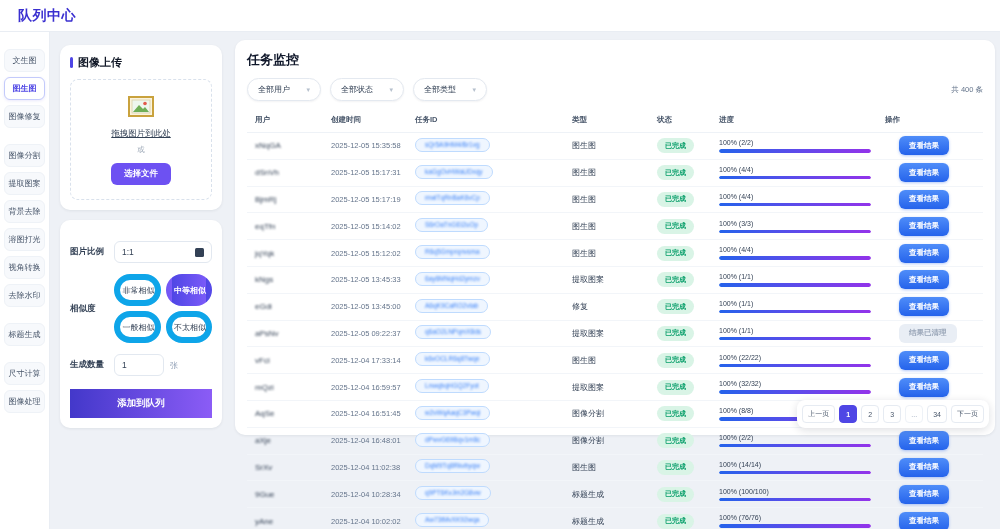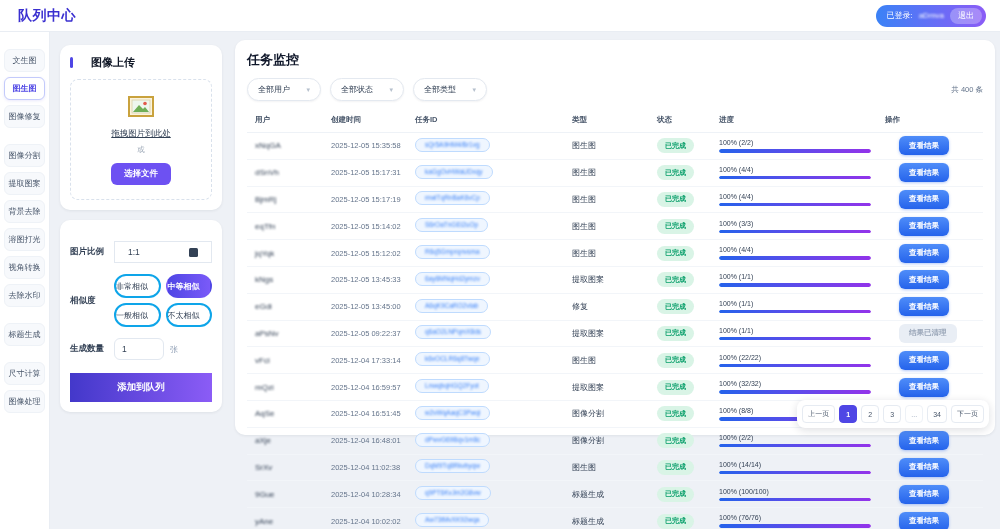--- a/index.html
+++ b/index.html
@@ -24,35 +24,35 @@
 
   
   .sidebar{width:50px;background:#fff;border-right:1px solid #e9edf3;padding:12px 0 12px 0;flex:0 0 auto;}
   .nav-group{margin-bottom:16px;}
   .nav-item{margin:5px 4px;padding:5px 1px;text-align:center;font-size:8px;color:#475569;background:#f7f9fc;border:1px solid #eef2f7;border-radius:6px;cursor:pointer;}
   .nav-item.active{color:var(--accent);background:#fff;border:1px solid #c3cafb;font-weight:bold;box-shadow:0 1px 3px rgba(79,70,229,.12);}
 
   
   .left-col{width:180px;padding:13px 8px 0 10px;flex:0 0 auto;}
   .card{background:#fff;border-radius:10px;box-shadow:0 1px 3px rgba(15,23,42,.07);padding:10px;margin-bottom:10px;}
-  .card-title{display:flex;align-items:center;gap:18px;font-size:11px;font-weight:bold;color:#111827;}
+  .card-title{display:flex;align-items:center;gap:5px;font-size:11px;font-weight:bold;color:#111827;}
   .accent-bar{width:3px;height:11px;background:var(--accent);border-radius:2px;display:inline-block;}
 
   .dropzone{margin-top:9px;border:1.5px dashed #d9e1ec;border-radius:8px;padding:16px 6px 14px;text-align:center;}
   .pic-icon{display:inline-block;margin-bottom:7px;}
   .drop-hint{font-size:8.5px;color:#334155;margin-bottom:5px;text-decoration:underline;}
   .or-label{font-size:7.5px;color:#9aa6b5;margin-bottom:7px;}
   .choose-btn{background:#6d51f2;color:#fff;border:none;border-radius:6px;font-size:8.5px;padding:5px 13px;cursor:pointer;font-weight:bold;}
 
   .cfg-row{display:flex;align-items:center;margin-top:11px;}
   .cfg-label{width:44px;font-size:8.5px;color:#334155;font-weight:bold;flex:0 0 auto;}
-  .ratio-select{flex:1;display:flex;align-items:center;justify-content:space-between;border:1px solid #e2e8f0;border-radius:0;padding:5px 13px;font-size:8.5px;color:#334155;cursor:pointer;background:#fff;}
+  .ratio-select{flex:1;display:flex;align-items:center;justify-content:space-between;border:1px solid #e2e8f0;border-radius:6px;padding:5px 7px;font-size:8.5px;color:#334155;cursor:pointer;background:#fff;}
   .ratio-square{width:9px;height:9px;background:#334155;border-radius:1.5px;}
   .sim-grid{flex:1;display:grid;grid-template-columns:1fr 1fr;gap:5px;}
-  .sim-pill{border:2px solid #0ea5e9;border-radius:999px;background:#fff;font-size:8px;color:#334155;text-align:left;padding:4.5px 0;cursor:pointer;}
+  .sim-pill{border:6px solid #0ea5e9;border-radius:999px;background:#fff;font-size:8px;color:#334155;text-align:right;padding:4.5px 0;cursor:pointer;}
   .sim-pill.active{background:linear-gradient(90deg,#4f46e5,#7a5af8);color:#fff;border-color:transparent;font-weight:bold;}
   .count-input{width:50px;border:1px solid #e2e8f0;border-radius:6px;font-size:8.5px;color:#334155;padding:5px 7px;}
   .count-unit{font-size:8px;color:#94a3b8;margin-left:6px;}
   .add-btn{width:100%;margin-top:13px;background:linear-gradient(90deg,var(--accent-grad-start),var(--accent-grad-end));color:#fff;border:none;border-radius:0;font-size:9.5px;font-weight:bold;padding:8px 0;cursor:pointer;}
 
   
   .main{flex:1;padding:8px 5px 0 5px;min-width:0;}
   .main-card{background:#fff;border-radius:10px;box-shadow:0 1px 3px rgba(15,23,42,.07);height:395px;padding:11px 12px 0 12px;position:relative;}
   .main-title{font-size:13px;font-weight:bold;color:#0f172a;}
   .filter-row{display:flex;align-items:center;margin-top:9px;}
@@ -83,25 +83,20 @@
   .pg-btn.active{background:var(--accent);border-color:var(--accent);color:#fff;font-weight:bold;}
   .pg-btn.ellipsis{border-color:#eef2f7;color:#94a3b8;cursor:default;}
 </style>
 </head>
 <body>
 
 <div class="app">
 
   <div class="topbar">
     <div class="brand">队列中心</div>
-    <div class="login-pill">
-      <span>已登录:</span>
-      <span class="uname">aDmva</span>
-      <button class="logout-btn">退出</button>
-    </div>
   </div>
 
   <div class="layout">
 
     <nav class="sidebar">
         <div class="nav-group">
           <div class="nav-item">文生图</div>
           <div class="nav-item active">图生图</div>
           <div class="nav-item">图像修复</div>
         </div>

